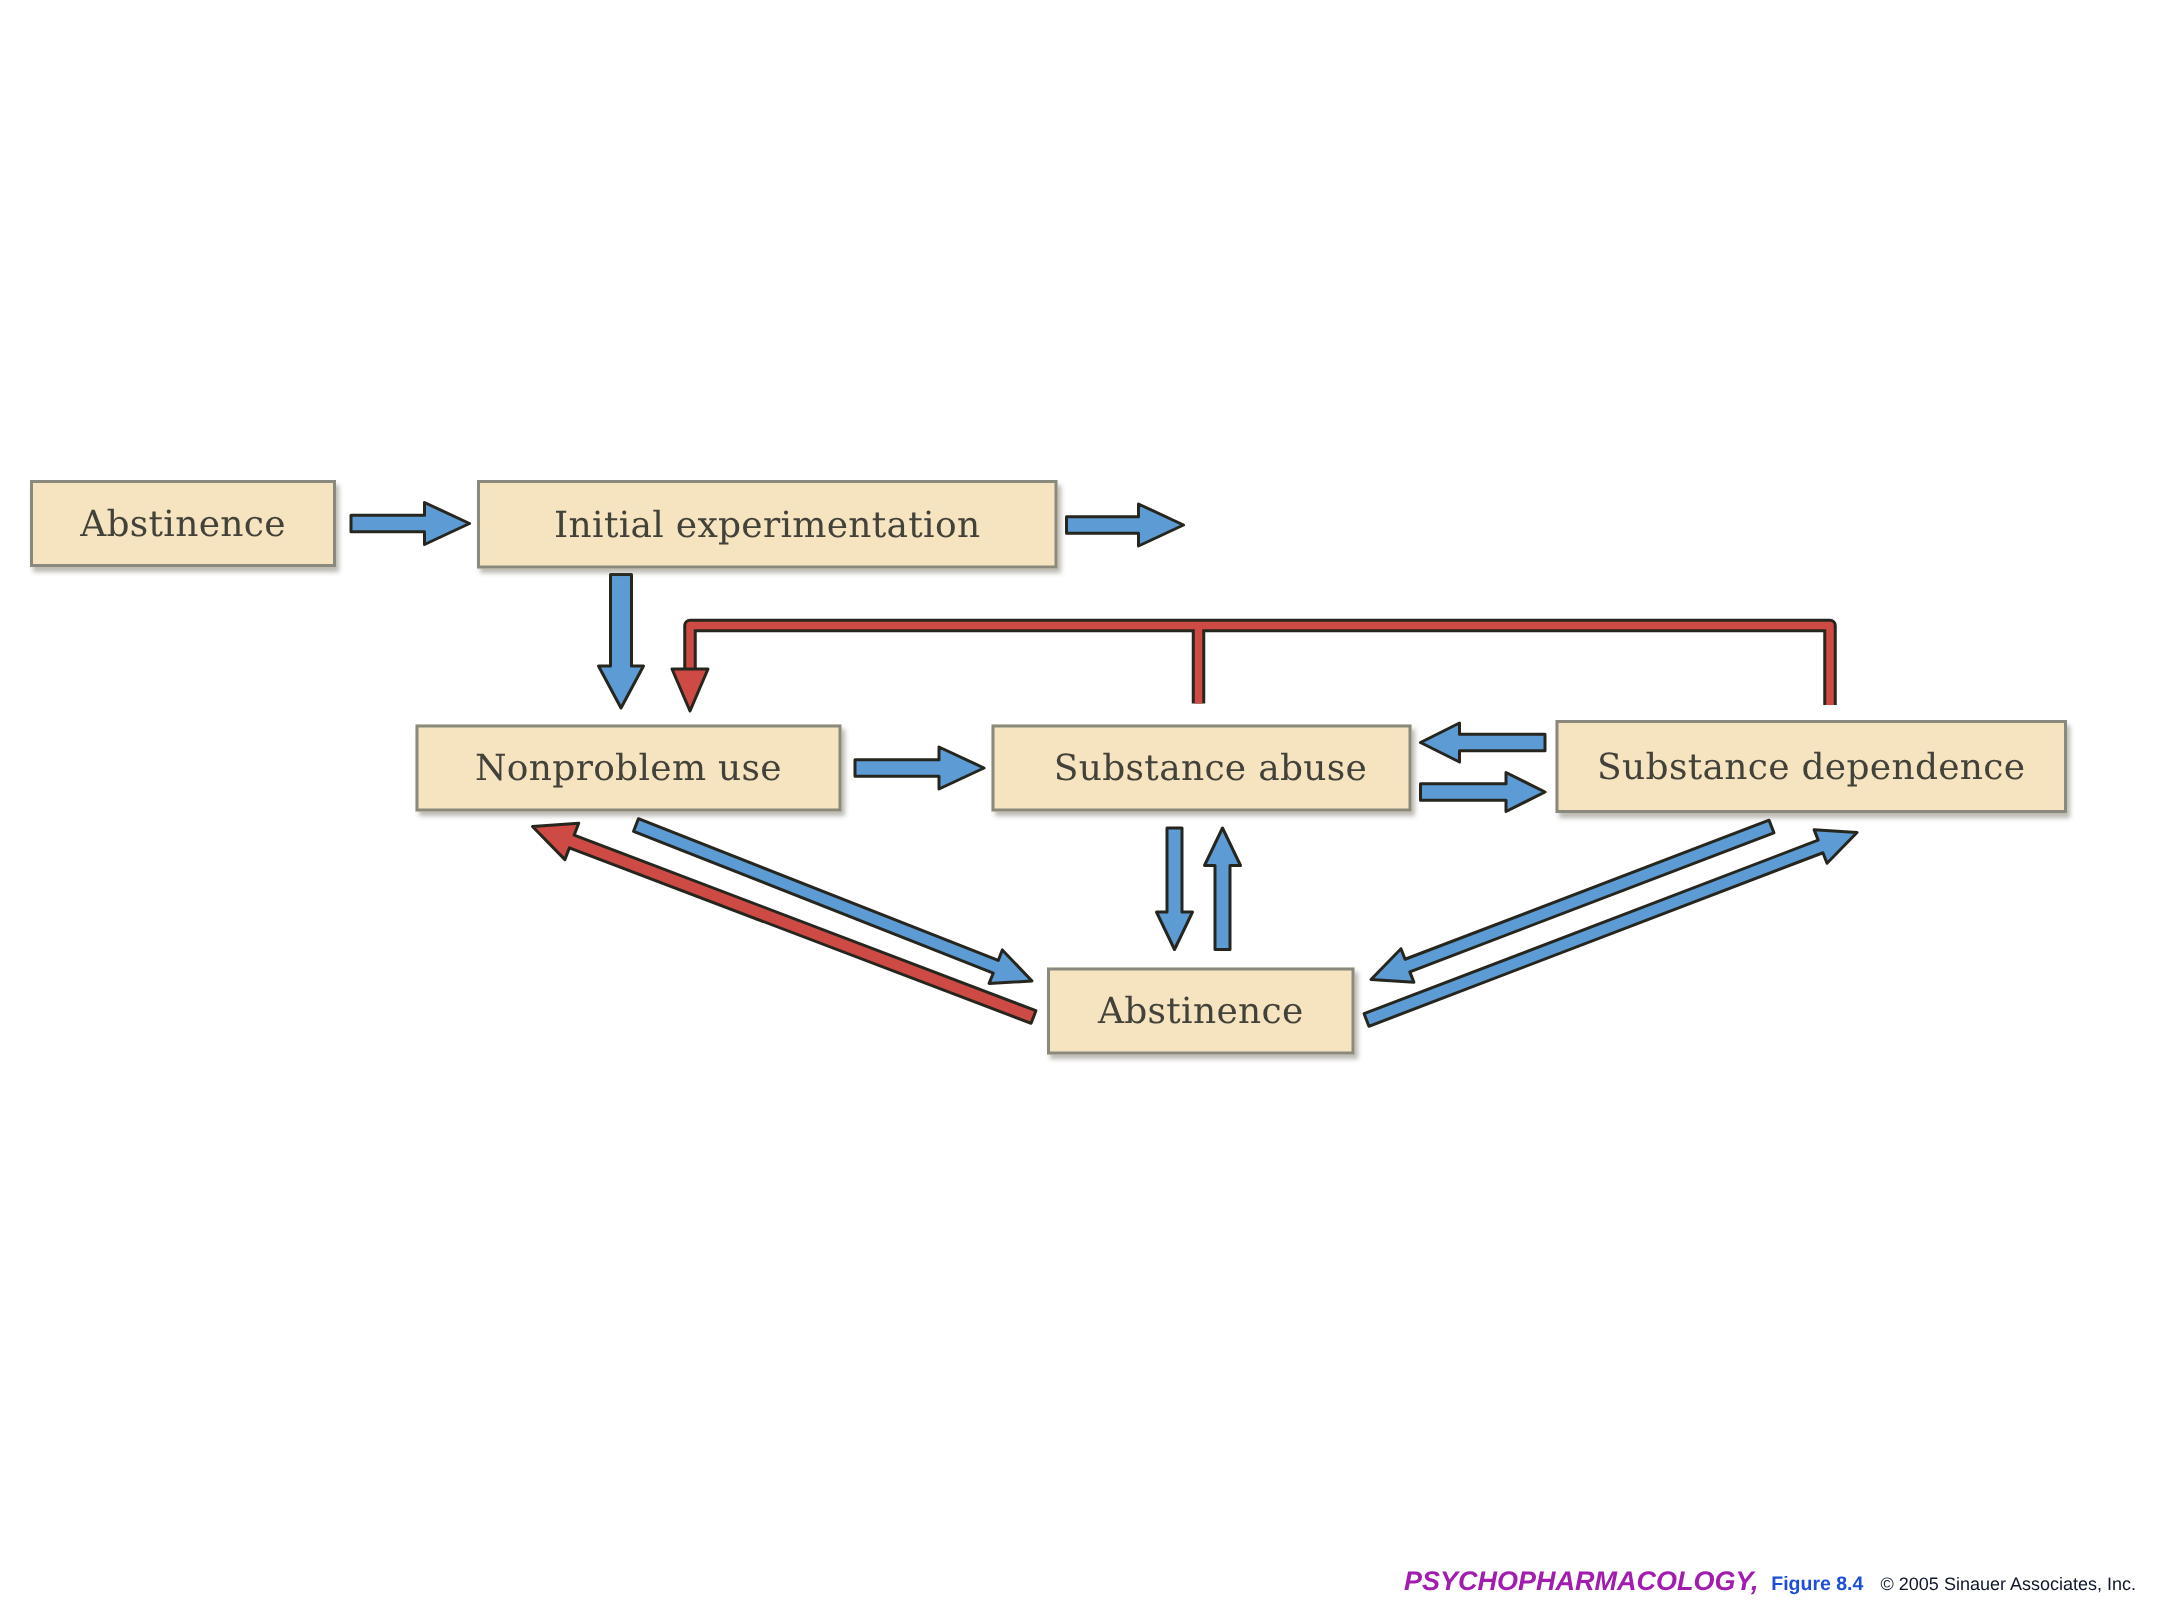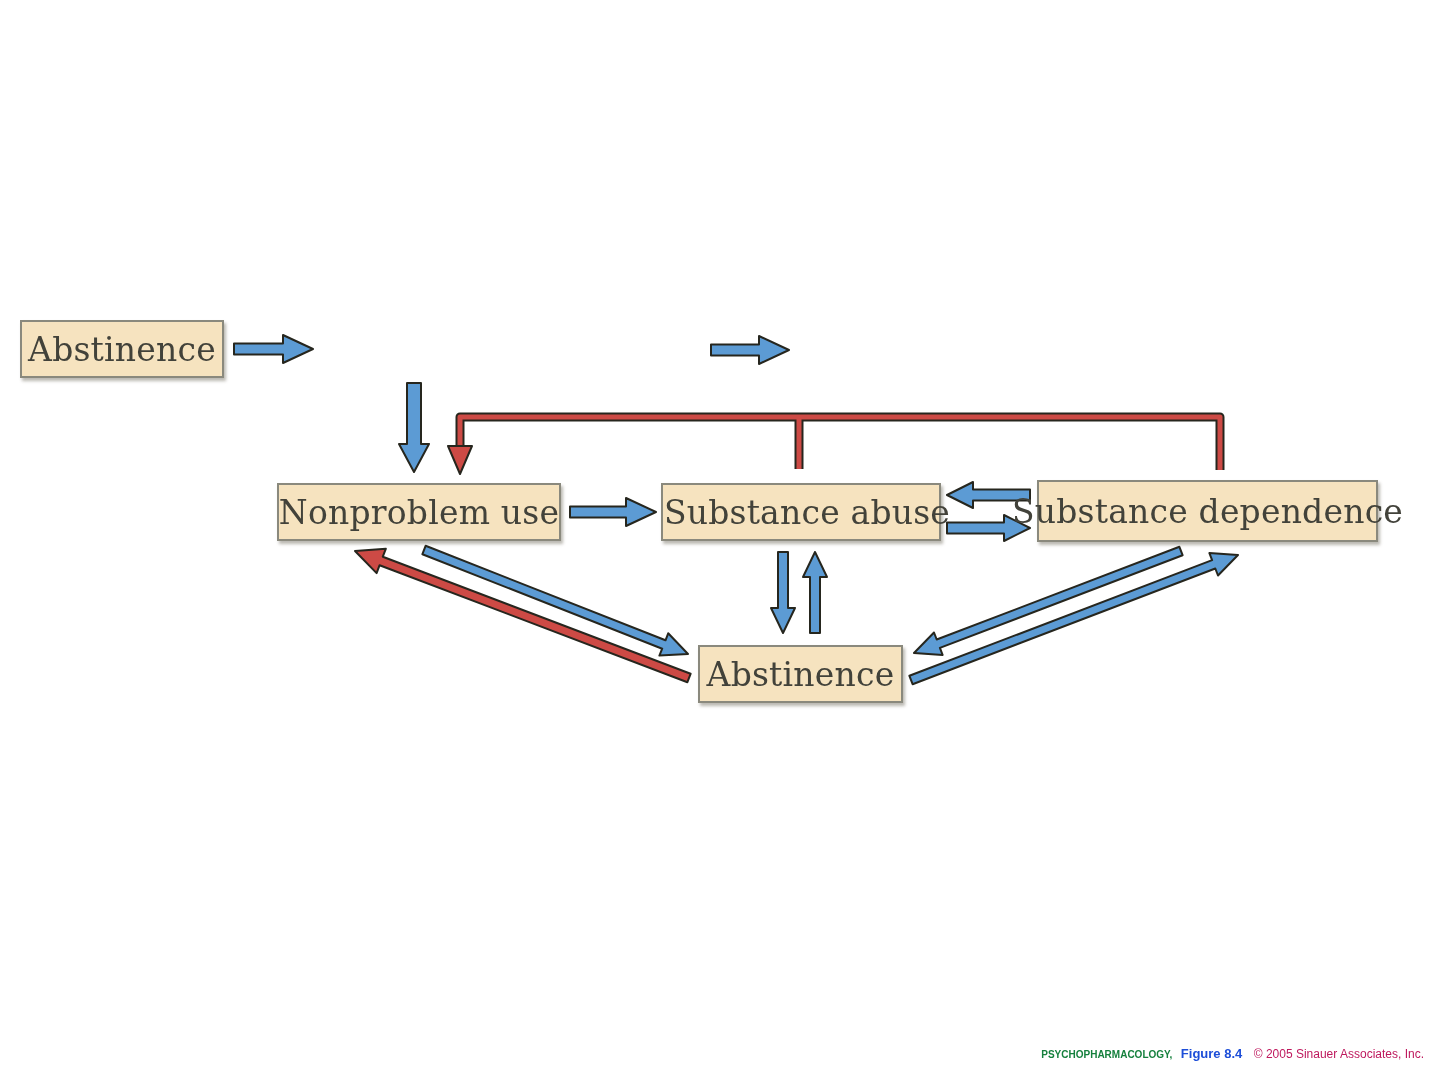--- a/index.html
+++ b/index.html
@@ -9,38 +9,38 @@
     overflow:hidden;
     font-family:"DejaVu Serif", serif;
   }
   svg.arrow-layer { position:absolute; left:0; top:0; width:1440px; height:1080px; }
   .node {
     position:absolute; box-sizing:border-box;
     background: var(--box-fill, #f6e3bf);
     border: 2px solid var(--box-border, #8a897d);
     box-shadow: 2px 3px 3px rgba(105,100,84,0.45);
     display:flex; align-items:center; justify-content:center;
-    font-size:33px; color: var(--text, #42423a);
+    font-size:24px; color: var(--text, #42423a);
     white-space:nowrap; letter-spacing:0.2px;
   }
   #n-abstinence-top      { left:20px;   top:320px; width:204px; height:58px; }
   #n-initial-exp         { left:318px;  top:320px; width:387px; height:59px; }
   #n-no-further-use      { left:794px;  top:322px; width:266px; height:58px; }
   #n-nonproblem-use      { left:277px;  top:483px; width:284px; height:58px;text-align:right; }
   #n-substance-abuse     { left:661px;  top:483px; width:280px; height:58px;padding-left:12px; }
   #n-substance-dependence{ left:1037px; top:480px; width:341px; height:62px; }
   #n-abstinence-bottom   { left:698px;  top:645px; width:205px; height:58px; }
   .caption {
     position:absolute; top:1044px; right:16px;
     font-family:"Liberation Sans", sans-serif;
     white-space:nowrap;
   }
-  .caption .c1 { font-weight:bold; font-size:10px; color:#15803d; }
+  .caption .c1 { font-weight:bold; font-style:italic; font-size:18px; color:#a21caf; }
   .caption .c2 { font-weight:bold; font-size:13px; color:#1d4ed8; margin-left:4px; }
-  .caption .c3 { font-size:12px; color:#be185d; margin-left:7px; }
+  .caption .c3 { font-size:12px; color:#0f172a; margin-left:7px; }
 </style>
 </head>
 <body>
 
 <div class="canvas">
 
   <svg class="arrow-layer" id="arrow-layer" viewBox="0 0 1440 1080" xmlns="http://www.w3.org/2000/svg">
       <polygon points="234.0,354.5 283.0,354.5 283.0,363.0 313.0,349.0 283.0,335.0 283.0,343.5 234.0,343.5" fill="#5c9bd4" stroke="#26261e" stroke-width="2" stroke-linejoin="round"></polygon>
       <polygon points="711.0,355.5 759.0,355.5 759.0,364.0 789.0,350.0 759.0,336.0 759.0,344.5 711.0,344.5" fill="#5c9bd4" stroke="#26261e" stroke-width="2" stroke-linejoin="round"></polygon>
       <polygon points="407.0,383.0 407.0,444.0 399.0,444.0 414.0,472.0 429.0,444.0 421.0,444.0 421.0,383.0" fill="#5c9bd4" stroke="#26261e" stroke-width="2" stroke-linejoin="round"></polygon>
@@ -56,20 +56,23 @@
       <path d="M 460 450 L 460 417 L 1220 417 L 1220 470" fill="none" stroke="#26261e" stroke-width="9" stroke-linejoin="round"></path>
       <path d="M 799 417 L 799 469" fill="none" stroke="#26261e" stroke-width="9" stroke-linejoin="round"></path>
       <path d="M 460 450 L 460 417 L 1220 417 L 1220 470" fill="none" stroke="#cd4a45" stroke-width="5" stroke-linejoin="round"></path>
       <path d="M 799 417 L 799 469" fill="none" stroke="#cd4a45" stroke-width="5" stroke-linejoin="round"></path>
       <polygon points="448,446 472,446 460,474" fill="#cd4a45" stroke="#26261e" stroke-width="2" stroke-linejoin="round"></polygon>
     </svg>
 
   <div class="node" id="n-abstinence-top">
     <span>Abstinence</span>
   </div>
+  <div class="node" id="n-initial-exp">
+    <span>Initial experimentation</span>
+  </div>
   <div class="node" id="n-nonproblem-use">
     <span>Nonproblem use</span>
   </div>
   <div class="node" id="n-substance-abuse">
     <span>Substance abuse</span>
   </div>
   <div class="node" id="n-substance-dependence">
     <span>Substance dependence</span>
   </div>
   <div class="node" id="n-abstinence-bottom">

